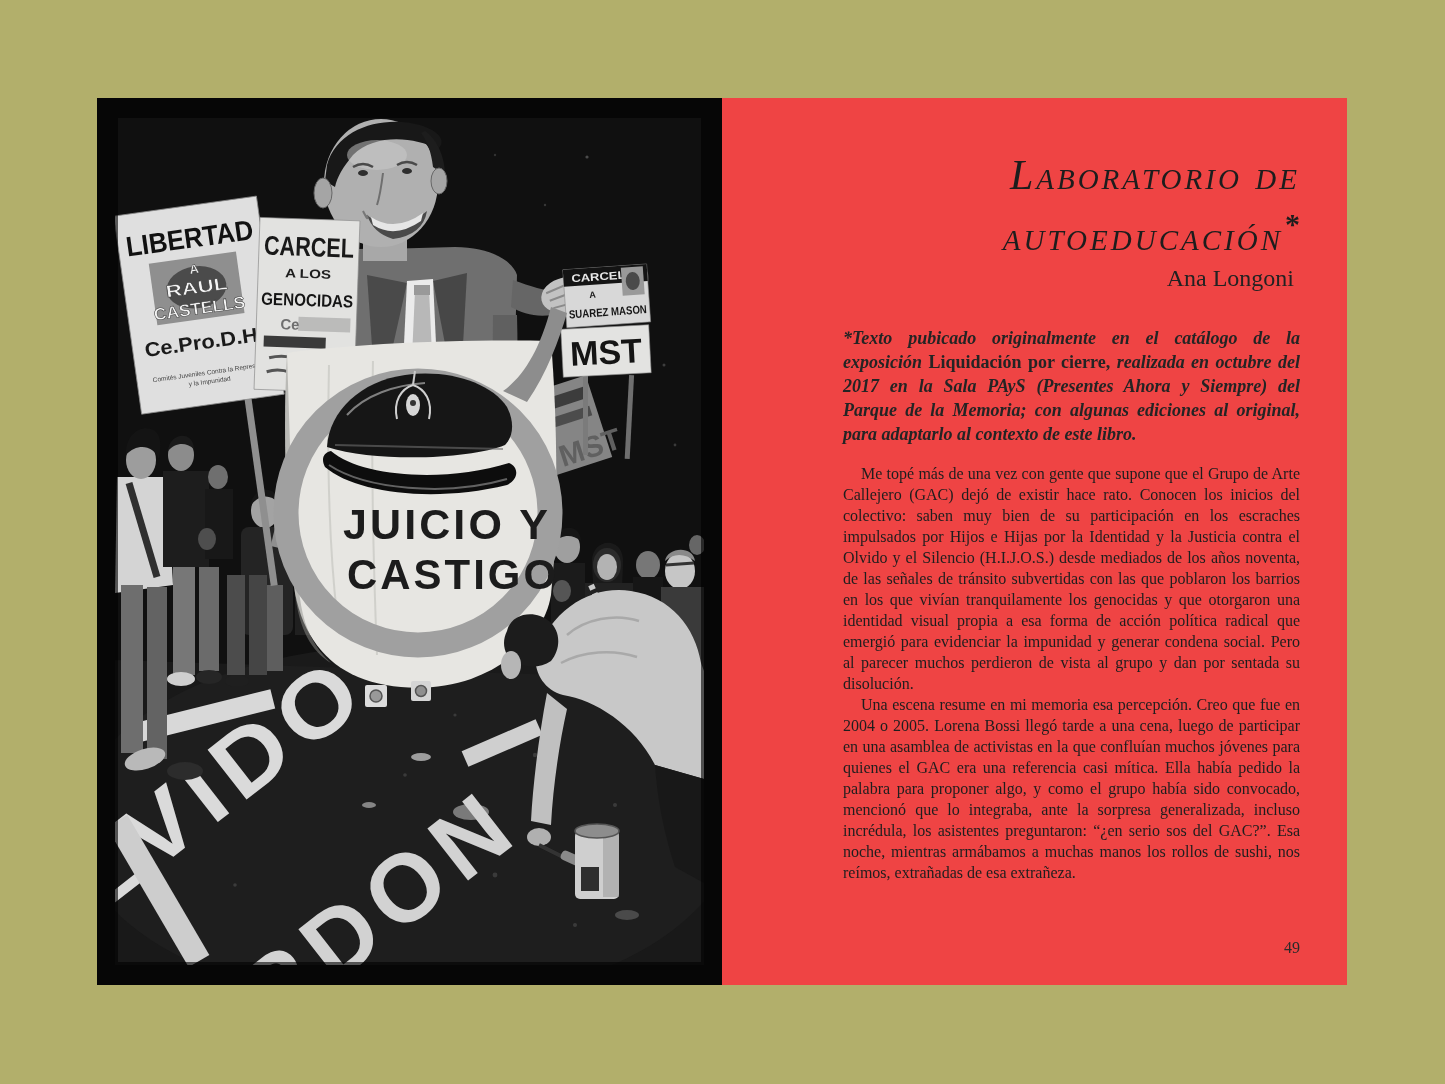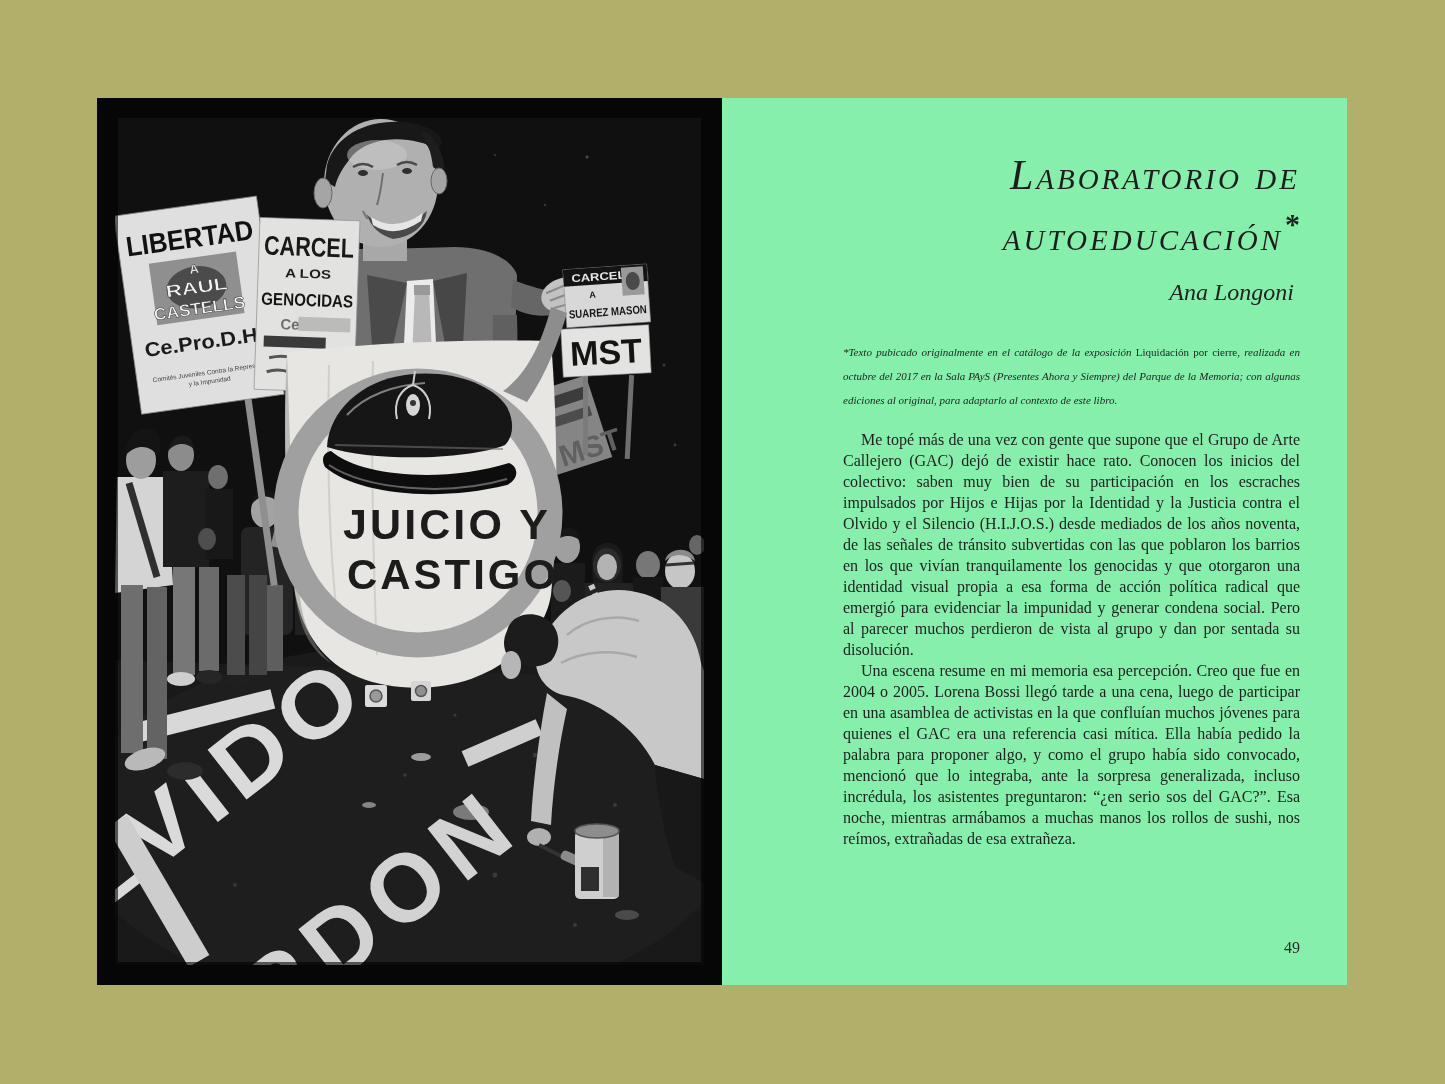--- a/index.html
+++ b/index.html
@@ -4,38 +4,38 @@
 <style>
   html,body{margin:0;padding:0;}
   body{
     width:1445px;height:1084px;position:relative;overflow:hidden;
     background:#b2af6b;
     font-family:"Liberation Serif", serif;
   }
   .page{position:absolute;top:98px;width:625px;height:887px;}
   .page-left{left:97px;background:#060606;}
   .page-left svg{position:absolute;left:18px;top:17px;display:block;}
-  .page-right{left:722px;background:#86efac;}
+  .page-right{left:722px;background:#ef4444;}
   .content{position:absolute;left:121px;top:0;width:457px;}
   .title{
     margin:49px 0 0 0;text-align:right;font-weight:normal;
     font-style:italic;font-variant:small-caps;
     font-size:42px;line-height:1.36;letter-spacing:3px;color:#1d1d1d;
   }
   .ast{
     font-style:normal;font-variant:normal;font-weight:bold;
     font-size:30px;letter-spacing:0;vertical-align:16px;margin-left:2px;
   }
   .author{
-    text-align:right;font-style:italic;font-size:24px;color:#222;
-    margin-top:14px;padding-right:6px;
+    text-align:right;font-size:24px;color:#222;
+    padding-right:6px;
   }
   .footnote{
-    margin:34px 0 0 0;font-style:italic;font-size:11px;line-height:24px;
-    text-align:justify;color:#242424;
+    margin:34px 0 0 0;font-style:italic;font-size:18px;line-height:24px;
+    text-align:justify;color:#242424;font-weight:bold;
   }
   .footnote .roman{font-style:normal;}
   .bodytext{margin-top:17px;font-size:16px;line-height:21px;color:#1e1e1e;}
   .para{margin:0;text-indent:18px;text-align:justify;}
   .pageno{
     position:absolute;left:121px;width:457px;bottom:28px;
     text-align:right;font-size:16px;color:#2a2a2a;
   }
   .sign-txt{font-family:"Liberation Sans", sans-serif;font-weight:bold;}
   .tiny-txt{font-family:"Liberation Sans", sans-serif;}

